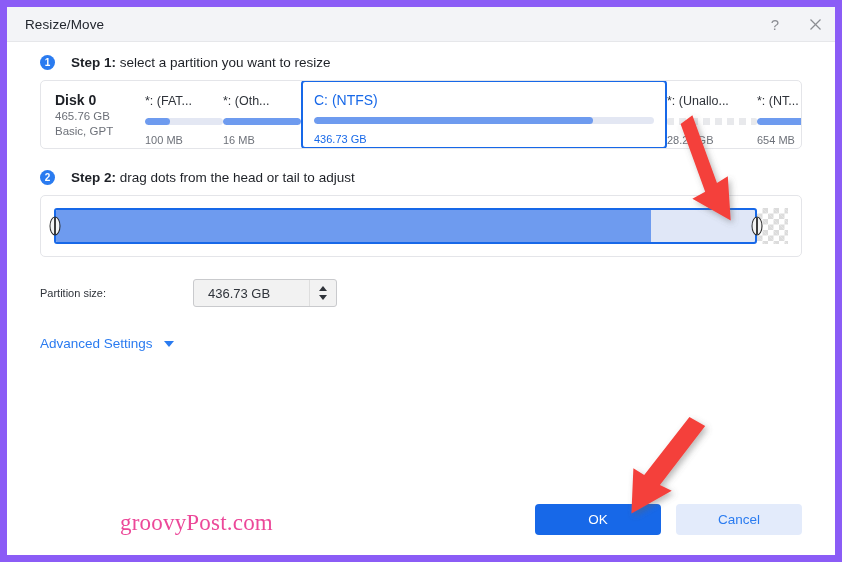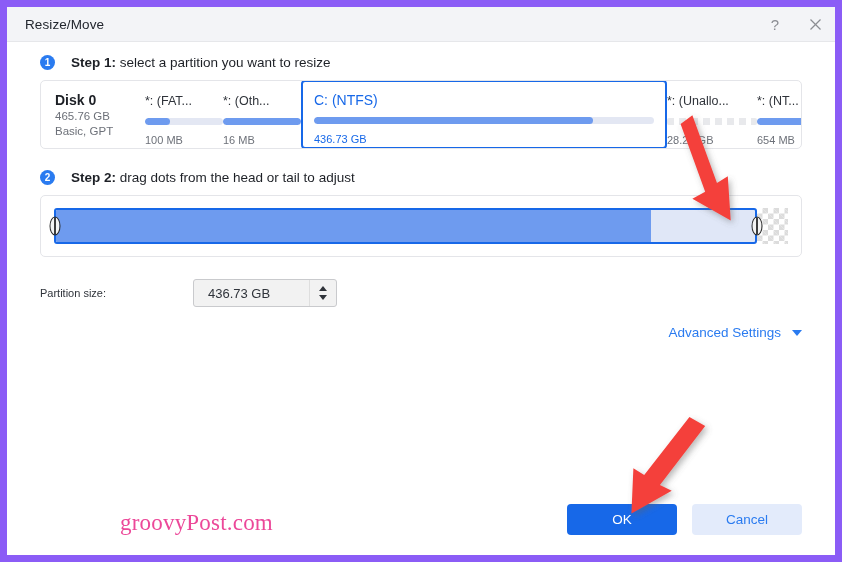--- a/index.html
+++ b/index.html
@@ -276,25 +276,24 @@
     display: block;
     width: 0; height: 0;
     border-left: 4.5px solid transparent;
     border-right: 4.5px solid transparent;
   }
   .spin-arrows i.up   { border-bottom: 5px solid #2f333a; }
   .spin-arrows i.down { border-top: 5px solid #2f333a; }
 
   
   .adv-row {
-    margin-top: 18px;
+    margin-top: 29px;
     display: flex;
     align-items: center;
     gap: 11px;
-    justify-content: flex-end;
   }
   .adv-link {
     font-size: 13.5px;
     color: #2a7bf0;
   }
   .caret-down {
     width: 0; height: 0;
     border-left: 5.5px solid transparent;
     border-right: 5.5px solid transparent;
     border-top: 6.5px solid #2a7bf0;
@@ -313,21 +312,21 @@
 
   
   .footer {
     position: absolute;
     right: 33px;
     bottom: 20px;
     display: flex;
     gap: 15px;
   }
   .btn {
-    width: 110px;
+    width: 126px;
     height: 31px;
     border-radius: 4px;
     font-size: 13.5px;
     display: flex;
     align-items: center;
     justify-content: center;
     box-sizing: border-box;
     border: none;
     font-family: "Liberation Sans", sans-serif;
   }

